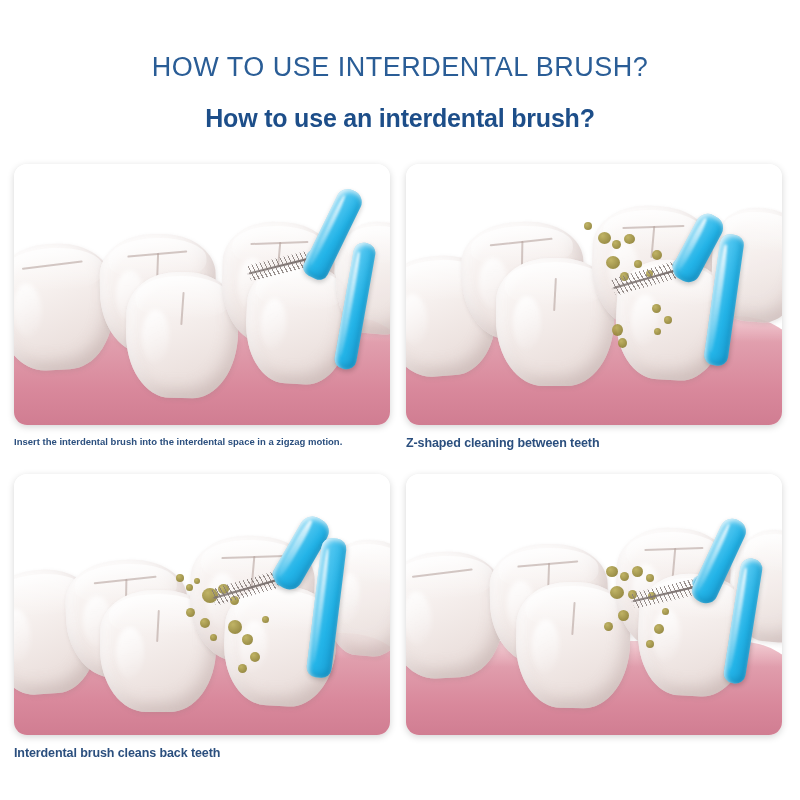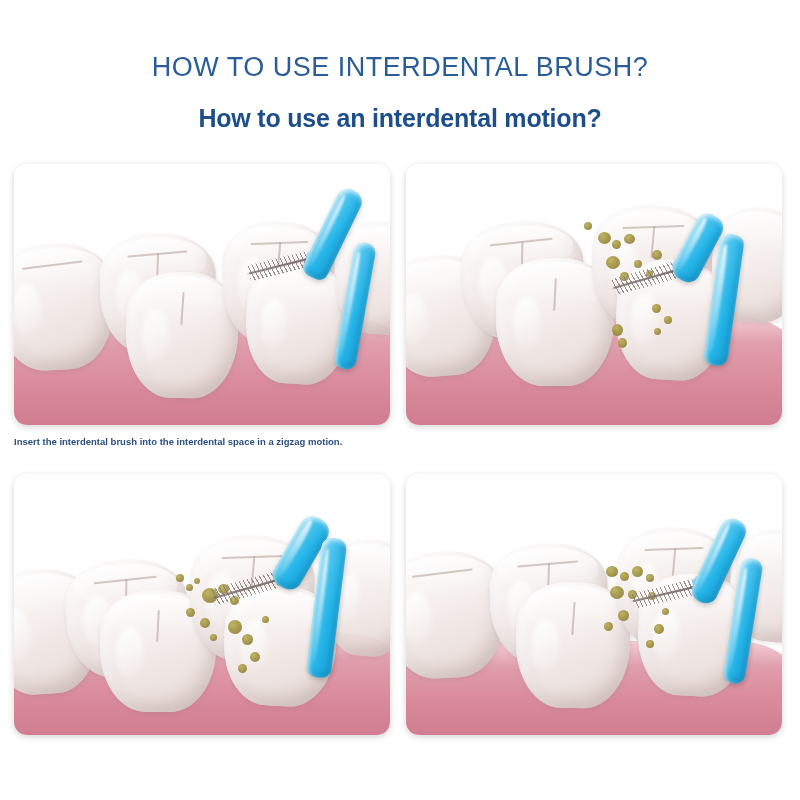--- a/index.html
+++ b/index.html
@@ -154,21 +154,21 @@
   .caption.small{font-size:9.5px;font-weight:600;letter-spacing:0;}
   .caption.c1{font-size:12.5px;}
 </style>
 </head>
 <body>
 
 <div class="page">
 
   <div class="title">HOW TO USE INTERDENTAL BRUSH?</div>
 
-  <div class="subtitle">How to use an interdental motion?</div>
+  <div class="subtitle">How to use an interdental brush?</div>
 
   <div class="grid">
 
     <div class="cell c0">
       <div class="panel">
         <div class="scene">
 
           <div class="gum"></div>
 
           <div class="tooth" style="left:-18px;top:80px;width:118px;height:126px;transform:rotate(-3deg);">
@@ -282,20 +282,21 @@
             <div class="handle" style="left:278px;top:48px;width:28px;height:72px;border-radius:12px;transform:rotate(28deg);">
               <div class="hl"></div>
             </div>
             <div class="handle" style="left:306px;top:70px;width:24px;height:132px;border-radius:10px;transform:rotate(8deg);">
               <div class="hl"></div>
             </div>
           </div>
 
         </div>
       </div>
+      <div class="caption c1">Z-shaped cleaning between teeth</div>
     </div>
 
     <div class="cell c2">
       <div class="panel">
         <div class="scene">
 
           <div class="gum" style="height:108px;"></div>
 
           <div class="tooth" style="left:-26px;top:96px;width:110px;height:124px;transform:rotate(-4deg);">
             <div class="cusp"></div>
@@ -349,20 +350,21 @@
             <div class="handle" style="left:272px;top:40px;width:30px;height:78px;border-radius:13px;transform:rotate(30deg);">
               <div class="hl"></div>
             </div>
             <div class="handle" style="left:300px;top:64px;width:25px;height:140px;border-radius:10px;transform:rotate(7deg);">
               <div class="hl"></div>
             </div>
           </div>
 
         </div>
       </div>
+      <div class="caption">Interdental brush cleans back teeth</div>
     </div>
 
     <div class="cell c3">
       <div class="panel">
         <div class="scene">
 
           <div class="gum" style="height:100px;"></div>
 
           <div class="tooth" style="left:-20px;top:78px;width:118px;height:126px;transform:rotate(-3deg);">
             <div class="cusp"></div>

